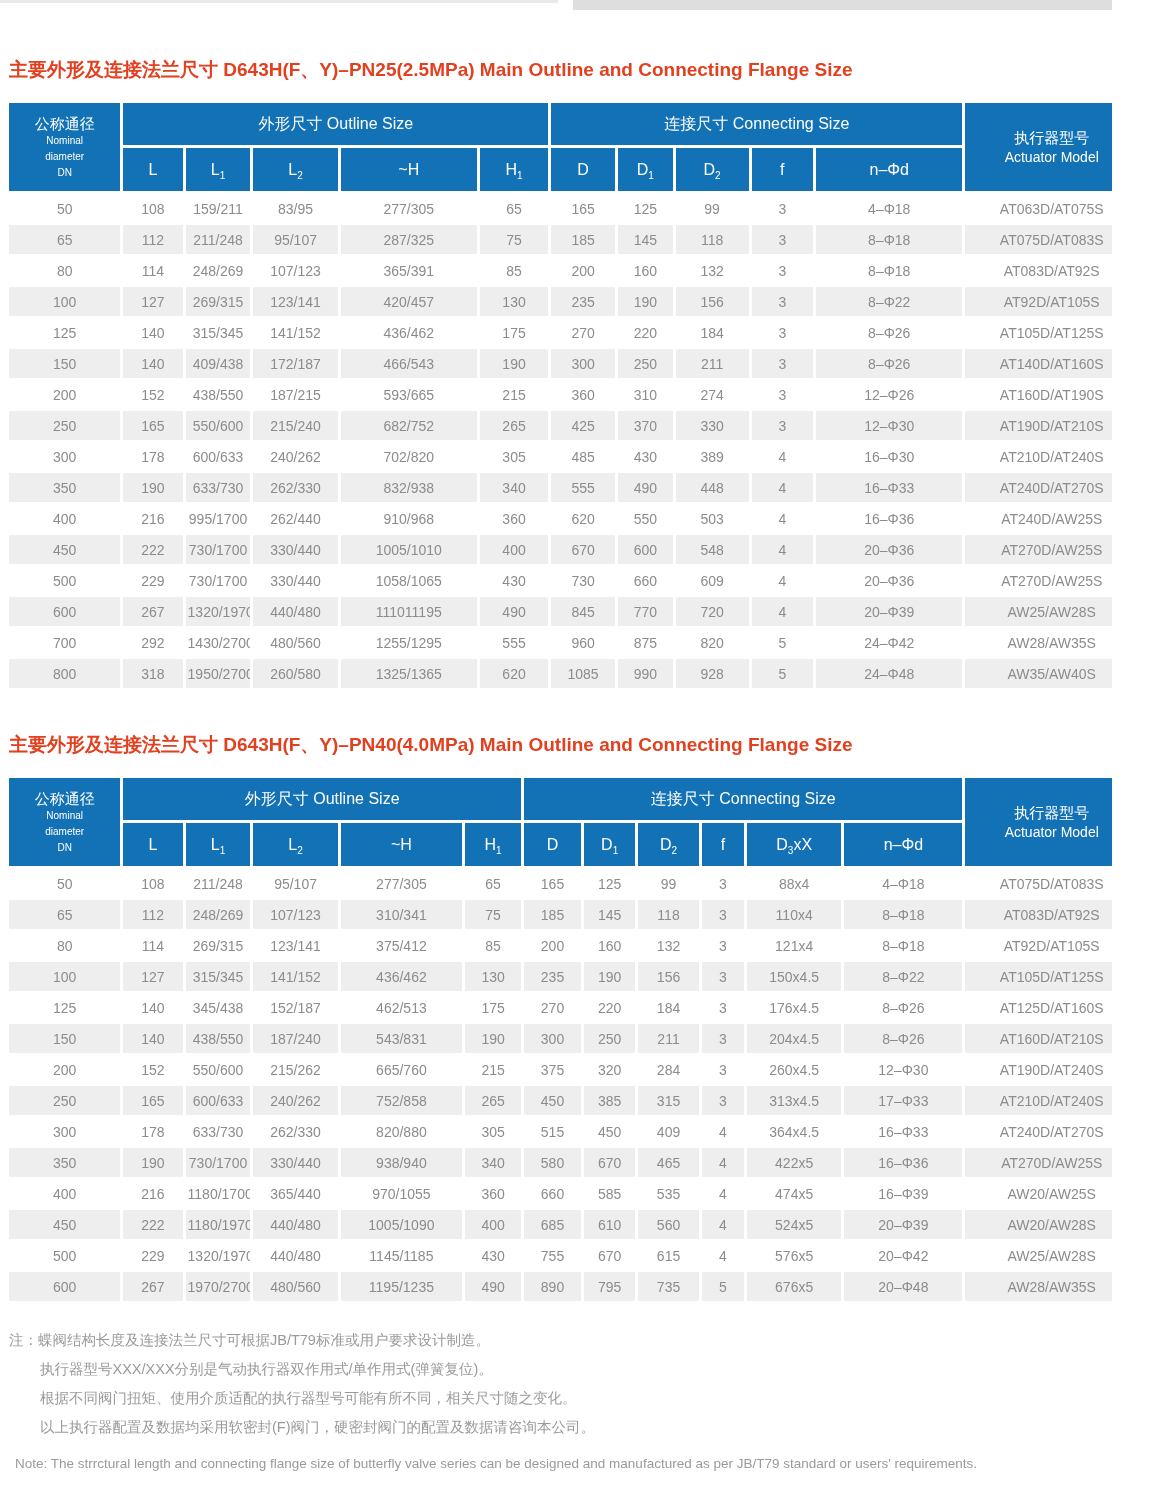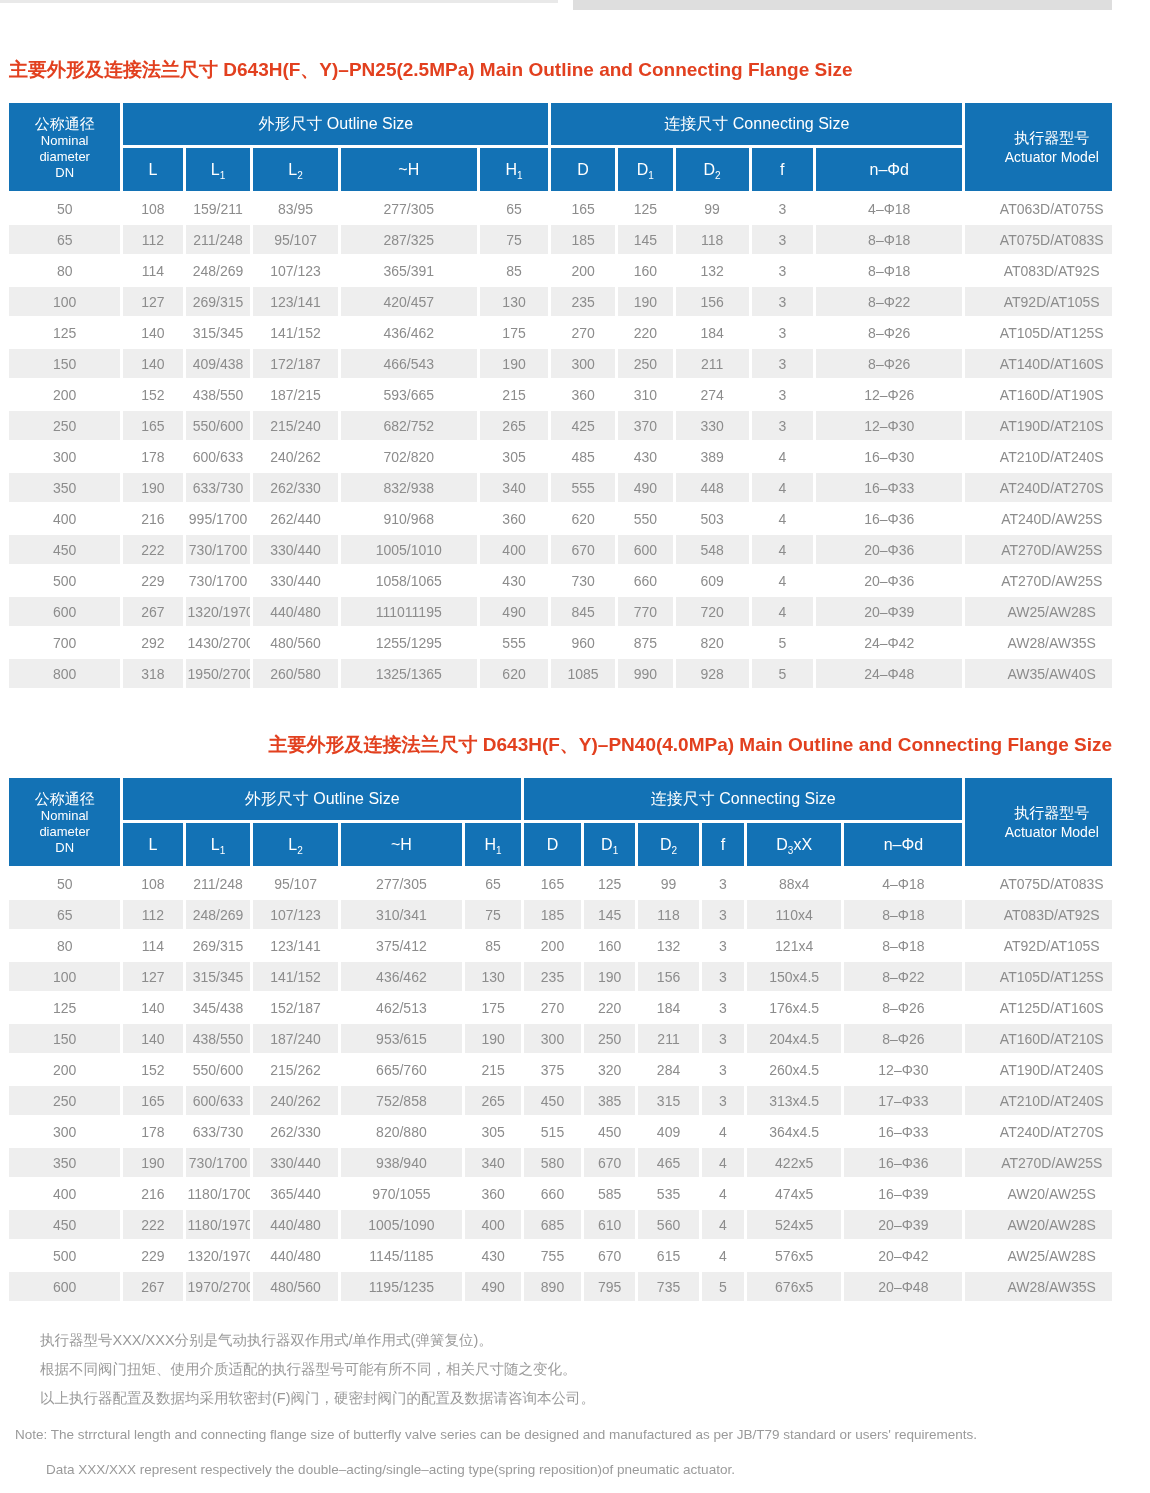--- a/index.html
+++ b/index.html
@@ -27,21 +27,21 @@
     position: absolute; top: 0; left: 573px;
     width: 577px; height: 10px; background: #dedede;
   }
   .sec-title {
     margin: 0 0 0 9px;
     font-size: 19px;
     font-weight: 700;
     color: var(--title-red);
   }
   #title-pn25 { padding-top: 57px; }
-  #title-pn40 { padding-top: 42px; text-align: right; }
+  #title-pn40 { padding-top: 42px; }
   table.spec {
     width: 1132px;
     margin: 20px 0 0 9px;
     border-collapse: separate;
     border-spacing: 0;
     table-layout: fixed;
   }
   table.spec th {
     background: var(--header-blue);
     color: #ffffff;
@@ -49,21 +49,21 @@
     text-align: center;
     vertical-align: middle;
     border-right: 3px solid #ffffff;
     border-bottom: 3px solid #ffffff;
     padding: 2px;
   }
   table.spec thead tr.group-row th { height: 45px; font-size: 16px; }
   table.spec thead tr.sub-row th { height: 46px; font-size: 16px; }
   table.spec th sub { font-size: 10px; line-height: 0; }
   table.spec th.dn-cell .zh { font-size: 15px; line-height: 19px; }
-  table.spec th.dn-cell .en { font-size: 13px; line-height: 16px; }
+  table.spec th.dn-cell .en { font-size: 10px; line-height: 16px; }
   table.spec th.act-cell .zh { font-size: 15px; line-height: 20px; }
   table.spec th.act-cell .en { font-size: 14px; line-height: 18px; }
   table.spec td {
     background: #ffffff;
     color: var(--cell-text);
     font-size: 14px;
     text-align: center;
     vertical-align: middle;
     padding: 4px 2px;
     height: 31px;
@@ -482,21 +482,21 @@
           <td>3</td>
           <td>176x4.5</td>
           <td>8–Φ26</td>
           <td>AT125D/AT160S</td>
         </tr>
         <tr>
           <td>150</td>
           <td>140</td>
           <td>438/550</td>
           <td>187/240</td>
-          <td>953/615</td>
+          <td>543/831</td>
           <td>190</td>
           <td>300</td>
           <td>250</td>
           <td>211</td>
           <td>3</td>
           <td>204x4.5</td>
           <td>8–Φ26</td>
           <td>AT160D/AT210S</td>
         </tr>
         <tr>
@@ -616,20 +616,21 @@
           <td>735</td>
           <td>5</td>
           <td>676x5</td>
           <td>20–Φ48</td>
           <td>AW28/AW35S</td>
         </tr>
       </tbody>
   </table>
 
   <div class="notes notes-zh">
+    <p>注：蝶阀结构长度及连接法兰尺寸可根据JB/T79标准或用户要求设计制造。</p>
     <p class="indent">执行器型号XXX/XXX分别是气动执行器双作用式/单作用式(弹簧复位)。</p>
     <p class="indent">根据不同阀门扭矩、使用介质适配的执行器型号可能有所不同，相关尺寸随之变化。</p>
     <p class="indent">以上执行器配置及数据均采用软密封(F)阀门，硬密封阀门的配置及数据请咨询本公司。</p>
   </div>
 
   <div class="notes notes-en">
     <p>Note: The strrctural length and connecting flange size of butterfly valve series can be designed and manufactured as per JB/T79 standard or users' requirements.</p>
     <p class="indent">Data XXX/XXX represent respectively the double–acting/single–acting type(spring reposition)of pneumatic actuator.</p>
 
   </div>

